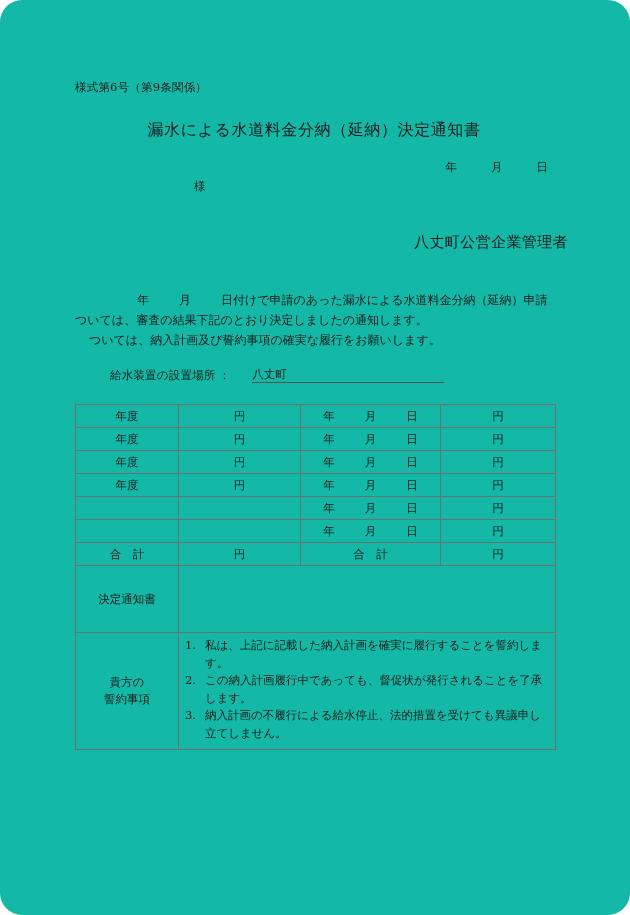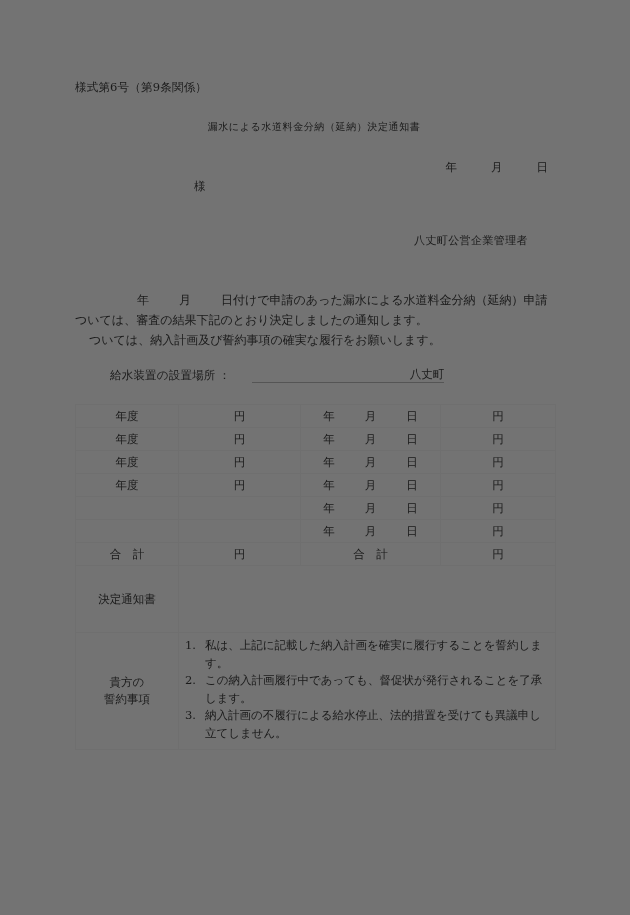--- a/index.html
+++ b/index.html
@@ -9,41 +9,42 @@
     background: #ffffff;
   }
   body {
     font-family: "DejaVu Serif", "Liberation Serif", serif;
     color: #1a1a1a;
   }
   .page {
     position: relative;
     width: 630px;
     height: 915px;
-    background: #737373;
+    background: #14b8a6;
     box-sizing: border-box;
     overflow: hidden;
+    border-radius: 22px;
   }
 
   
   .form-no {
     position: absolute;
     left: 75px;
     top: 80px;
     font-size: 11.5px;
     letter-spacing: 0.2px;
     white-space: nowrap;
   }
   .doc-title {
     position: absolute;
     left: 0;
     top: 120px;
     width: 618px;
     text-align: center;
-    font-size: 10px;
+    font-size: 16px;
     letter-spacing: 0.6px;
     padding-left: 10px;
     box-sizing: border-box;
     white-space: nowrap;
   }
 
   
   .issue-date {
     position: absolute;
     right: 82px;
@@ -56,21 +57,21 @@
     position: absolute;
     left: 194px;
     top: 179px;
     font-size: 11.5px;
     white-space: nowrap;
   }
   .issuer {
     position: absolute;
     left: 414px;
     top: 233px;
-    font-size: 11px;
+    font-size: 15px;
     letter-spacing: 0.4px;
     white-space: nowrap;
   }
 
   
   .body-block {
     position: absolute;
     left: 75px;
     top: 290px;
     width: 480px;
@@ -92,21 +93,21 @@
     align-items: flex-end;
     white-space: nowrap;
     font-family: Liberation Serif, serif;
   }
   .location-label { letter-spacing: 0.2px; }
   .location-value {
     display: inline-block;
     width: 192px;
     margin-left: 22px;
     border-bottom: 1px solid #555;
-    text-align: right;
+    text-align: left;
     padding-bottom: 1px;
     line-height: 14px;
   }
 
   
   .form-table {
     position: absolute;
     left: 75px;
     top: 404px;
     width: 480px;

